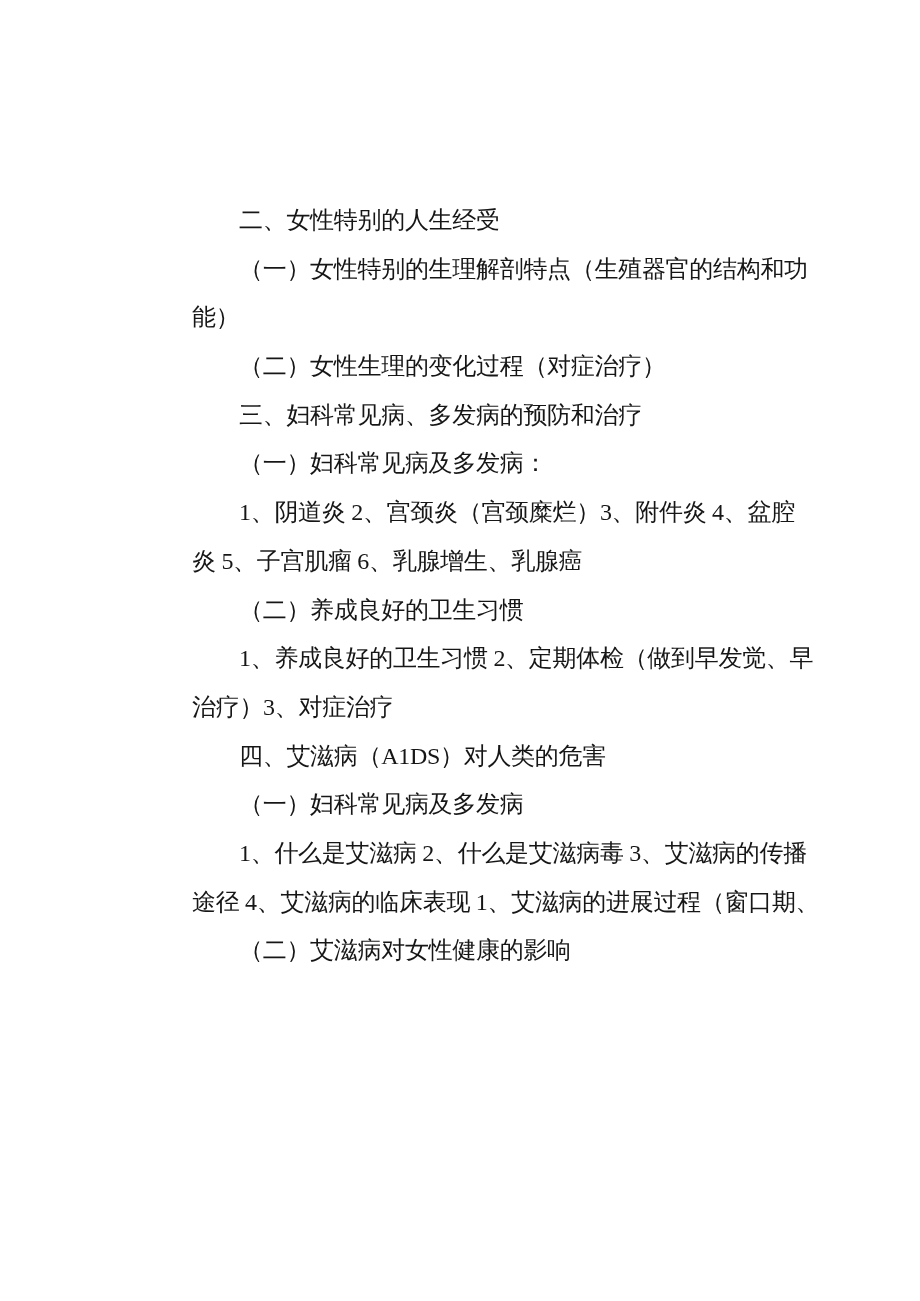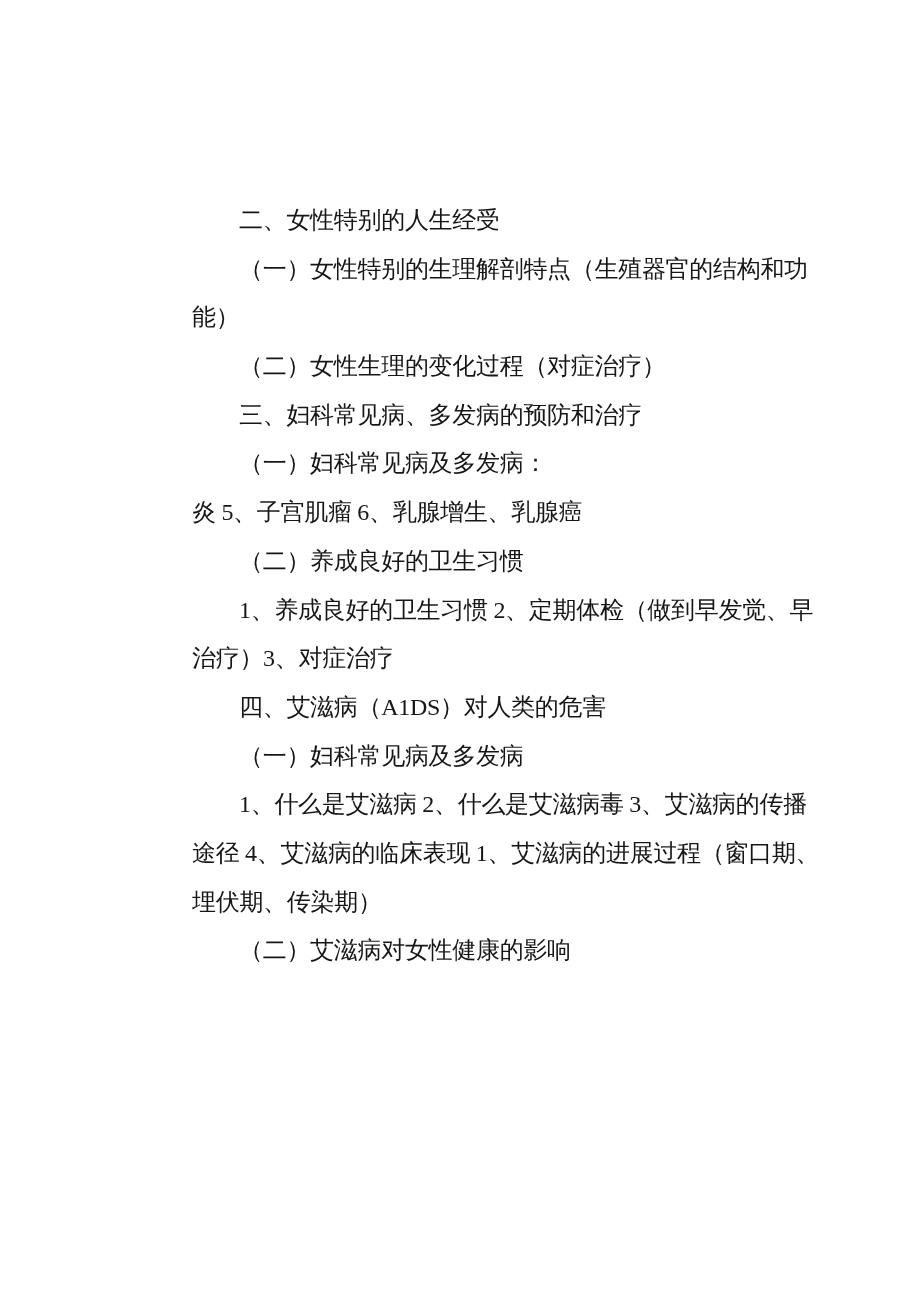--- a/index.html
+++ b/index.html
@@ -44,35 +44,35 @@
   <div class="line indent"><span class="line-text">（一）女性特别的生理解剖特点（生殖器官的结构和功</span></div>
 
   <div class="line"><span class="line-text">能）</span></div>
 
   <div class="line indent"><span class="line-text">（二）女性生理的变化过程（对症治疗）</span></div>
 
   <div class="line indent"><span class="line-text">三、妇科常见病、多发病的预防和治疗</span></div>
 
   <div class="line indent"><span class="line-text">（一）妇科常见病及多发病：</span></div>
 
+  <div class="line indent"><span class="line-text">1、阴道炎 2、宫颈炎（宫颈糜烂）3、附件炎 4、盆腔</span></div>
 
   <div class="line"><span class="line-text">炎 5、子宫肌瘤 6、乳腺增生、乳腺癌</span></div>
 
   <div class="line indent"><span class="line-text">（二）养成良好的卫生习惯</span></div>
 
   <div class="line indent"><span class="line-text">1、养成良好的卫生习惯 2、定期体检（做到早发觉、早</span></div>
 
   <div class="line"><span class="line-text">治疗）3、对症治疗</span></div>
 
   <div class="line indent"><span class="line-text">四、艾滋病（A1DS）对人类的危害</span></div>
 
   <div class="line indent"><span class="line-text">（一）妇科常见病及多发病</span></div>
 
   <div class="line indent"><span class="line-text">1、什么是艾滋病 2、什么是艾滋病毒 3、艾滋病的传播</span></div>
 
   <div class="line"><span class="line-text">途径 4、艾滋病的临床表现 1、艾滋病的进展过程（窗口期、</span></div>
 
-  <div class="line"><span class="line-text">埋伏期、传染期）</span></div>
 
   <div class="line indent"><span class="line-text">（二）艾滋病对女性健康的影响</span></div>
 
 </section>
 </main>
 
 </body></html>

